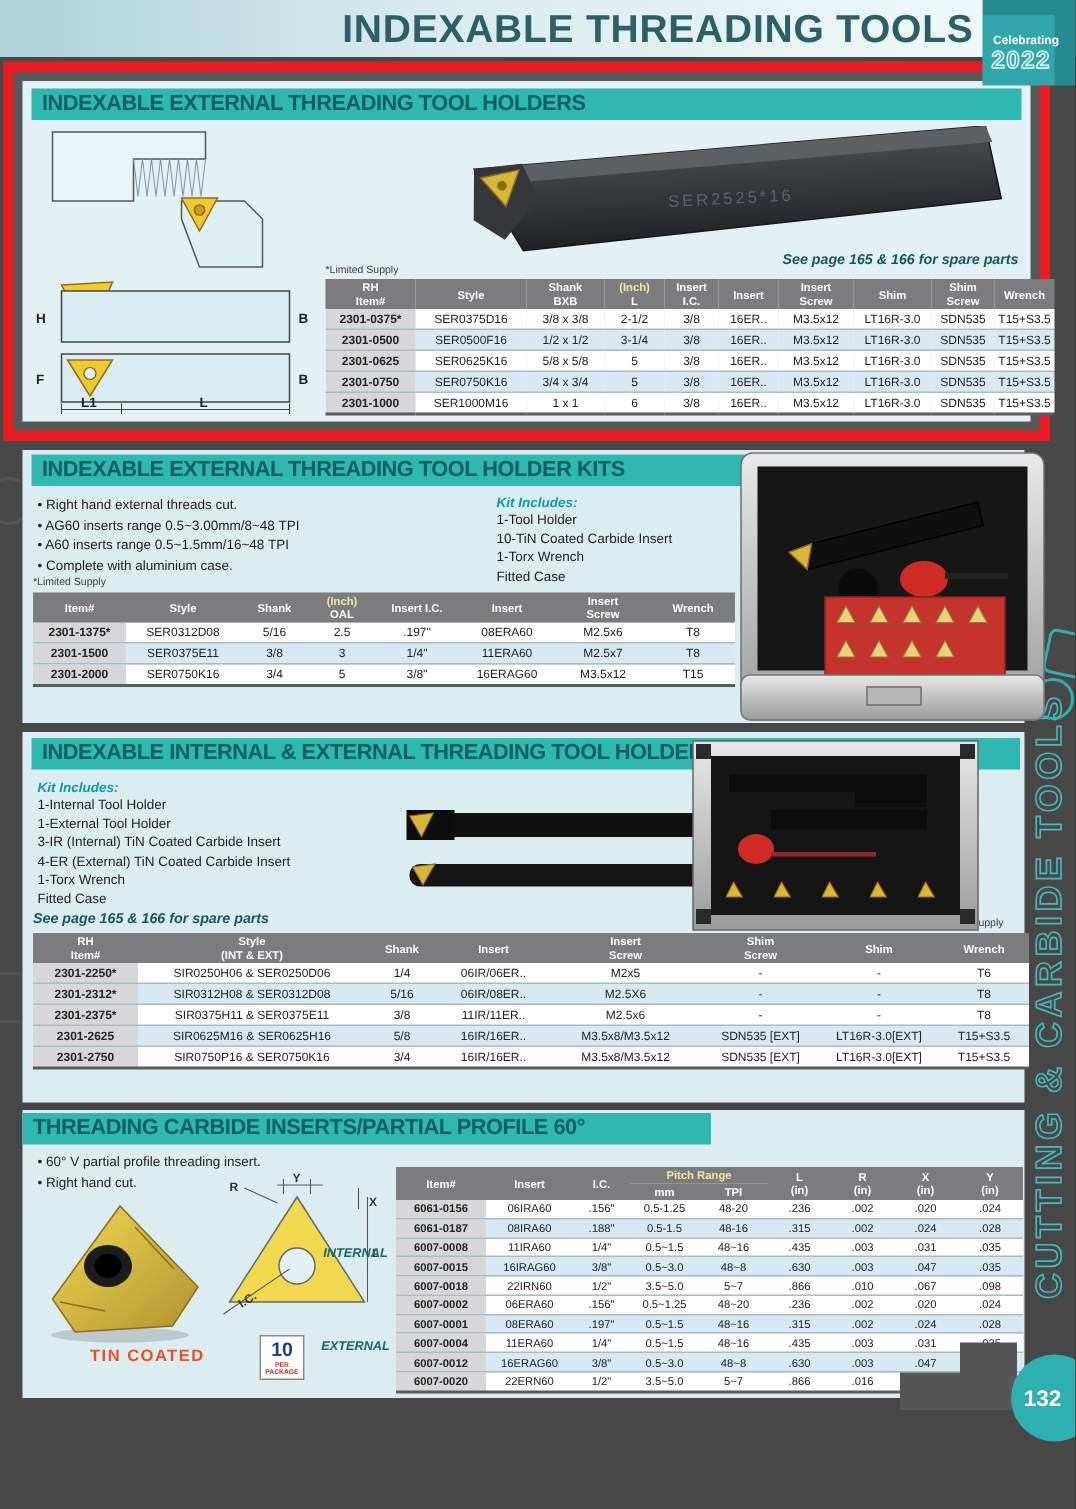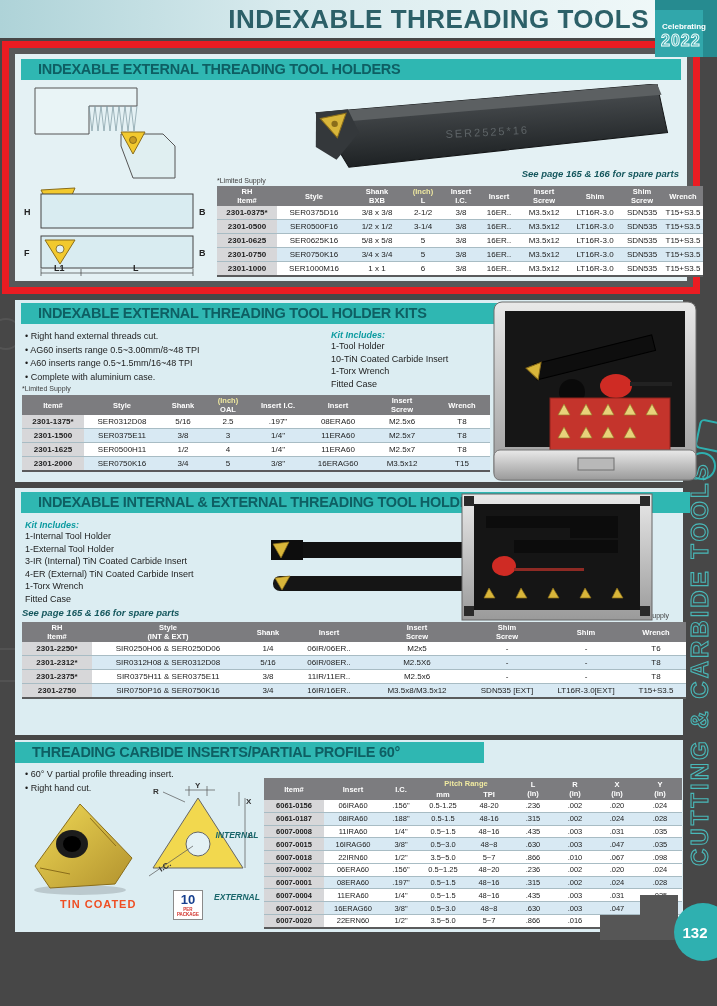--- a/index.html
+++ b/index.html
@@ -13,21 +13,21 @@
   .hdr-title{position:absolute;right:68px;top:4px;font-size:26px;font-weight:bold;
              color:#2c6068;letter-spacing:0.5px;white-space:nowrap;}
   .badge{left:655px;top:0;width:62px;height:57px;background:#31a7ab;z-index:6;
          box-shadow:inset -14px 10px 0 rgba(20,90,95,.35);}
   .badge-l1{position:absolute;left:7px;top:22px;font-size:8px;color:#fff;font-weight:bold;}
   .badge-l2{position:absolute;left:6px;top:32px;font-size:16px;font-weight:bold;letter-spacing:1px;
             color:transparent;-webkit-text-stroke:1px #eafafa;}
 
   
   .panel{background:#dcedf2;}
-  .secbar{background:#2fb7b2;height:21px;line-height:21px;padding-left:17px;
+  .secbar{background:#2fb7b2;height:21px;line-height:21px;padding-left:7px;
           font-size:14.5px;font-weight:bold;color:#0e5f63;letter-spacing:-0.3px;white-space:nowrap;}
   .note-teal{font-size:9.5px;font-weight:bold;font-style:italic;color:#14565c;white-space:nowrap;text-align:center;}
   .limited{font-size:7px;color:#3d3d3d;}
   .bullets div{font-size:9px;line-height:13.5px;color:#1d1d1d;white-space:nowrap;}
   .bullets div::before{content:"•  ";}
   .kit-title{font-size:9px;font-weight:bold;font-style:italic;color:#0c9ba0;}
   .kitlist div{font-size:9px;line-height:12.5px;color:#1d1d1d;white-space:nowrap;}
 
   
   table{border-collapse:collapse;table-layout:fixed;}
@@ -347,30 +347,20 @@
             <td>.197"</td>
             <td>08ERA60</td>
             <td>M2.5x6</td>
             <td>T8</td>
           </tr>
           <tr>
             <td>2301-1500</td>
             <td>SER0375E11</td>
             <td>3/8</td>
             <td>3</td>
-            <td>1/4"</td>
-            <td>11ERA60</td>
-            <td>M2.5x7</td>
-            <td>T8</td>
-          </tr>
-          <tr>
-            <td>2301-1625</td>
-            <td>SER0500H11</td>
-            <td>1/2</td>
-            <td>4</td>
             <td>1/4"</td>
             <td>11ERA60</td>
             <td>M2.5x7</td>
             <td>T8</td>
           </tr>
           <tr>
             <td>2301-2000</td>
             <td>SER0750K16</td>
             <td>3/4</td>
             <td>5</td>
@@ -523,20 +513,30 @@
             <td>2301-2375*</td>
             <td>SIR0375H11 &amp; SER0375E11</td>
             <td>3/8</td>
             <td>11IR/11ER..</td>
             <td>M2.5x6</td>
             <td>-</td>
             <td>-</td>
             <td>T8</td>
           </tr>
           <tr>
+            <td>2301-2625</td>
+            <td>SIR0625M16 &amp; SER0625H16</td>
+            <td>5/8</td>
+            <td>16IR/16ER..</td>
+            <td>M3.5x8/M3.5x12</td>
+            <td>SDN535 [EXT]</td>
+            <td>LT16R-3.0[EXT]</td>
+            <td>T15+S3.5</td>
+          </tr>
+          <tr>
             <td>2301-2750</td>
             <td>SIR0750P16 &amp; SER0750K16</td>
             <td>3/4</td>
             <td>16IR/16ER..</td>
             <td>M3.5x8/M3.5x12</td>
             <td>SDN535 [EXT]</td>
             <td>LT16R-3.0[EXT]</td>
             <td>T15+S3.5</td>
           </tr>
         </tbody>

